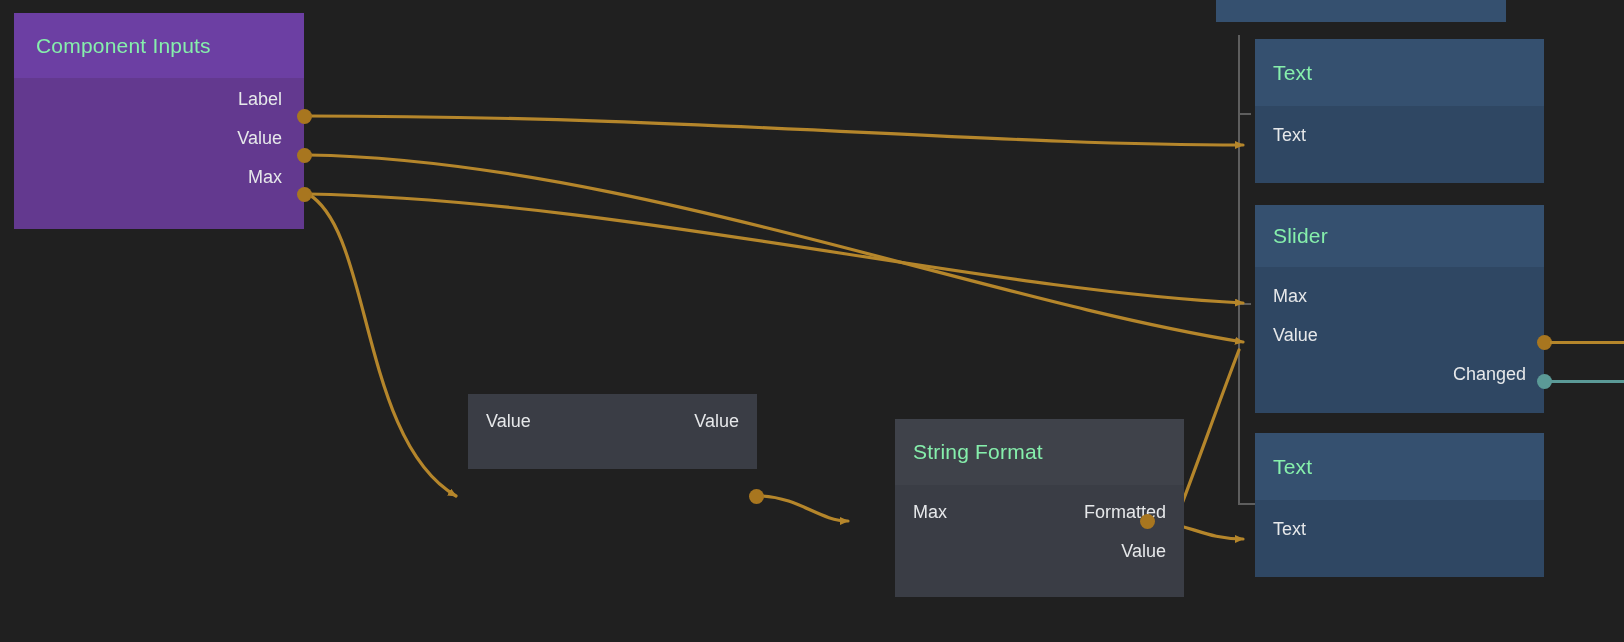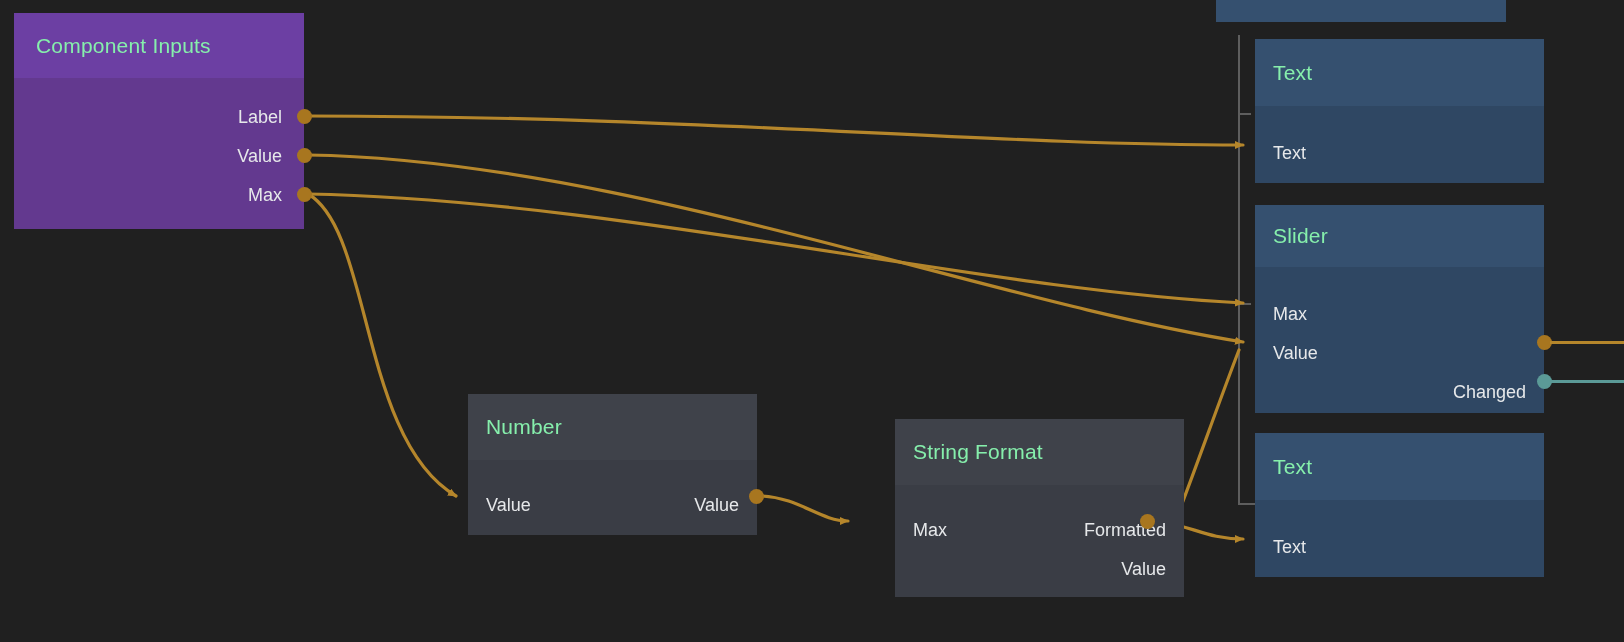--- a/index.html
+++ b/index.html
@@ -7,21 +7,21 @@
        font-family:"Liberation Sans","DejaVu Sans",sans-serif;}
   #canvas{position:relative;width:1624px;height:642px;background:#202020;overflow:hidden;}
 
   svg#wires{position:absolute;left:0;top:0;width:1624px;height:642px;pointer-events:none;}
 
   .node{position:absolute;box-sizing:border-box;}
   .node-header{display:flex;align-items:center;box-sizing:border-box;}
   .node-title{color:#86efac;font-size:21px;letter-spacing:.2px;white-space:nowrap;}
   .node-body{box-sizing:border-box;position:relative;}
 
-  .row{position:relative;display:flex;align-items:flex-end;height:39px;box-sizing:border-box;}
+  .row{position:relative;display:flex;align-items:flex-start;height:39px;box-sizing:border-box;}
   .row .in-label{color:#e6e8ea;font-size:18px;white-space:nowrap;}
   .row .out-label{color:#e6e8ea;font-size:18px;white-space:nowrap;margin-left:auto;}
 
   
   .n-purple .node-header{background:#6c3fa3;}
   .n-purple .node-body{background:#63398f;}
   
   .n-blue .node-header{background:#35506f;}
   .n-blue .node-body{background:#2f4763;}
   
@@ -140,23 +140,20 @@
       <span class="node-title">Text</span>
     </div>
     <div class="node-body" style="height:77px;padding:19px 18px 0 18px;">
       <div class="row">
         <span class="in-label">Text</span>
       </div>
     </div>
   </div>
 
   <div class="node n-gray" style="left:468px;top:394px;width:289px;height:141px;">
-    <div class="node-header" style="height:66px;padding:0 18px;">
-      <span class="node-title">Number</span>
-    </div>
     <div class="node-body" style="height:75px;padding:17px 18px 0 18px;">
       <div class="row">
         <span class="in-label">Value</span>
         <span class="out-label">Value</span>
       </div>
     </div>
   </div>
   <div class="port port-amber" style="left:749px;top:489px;width:15px;height:15px;"></div>
 
   <div class="node n-gray" style="left:859px;top:419px;width:289px;height:178px;margin-left:36px;">

